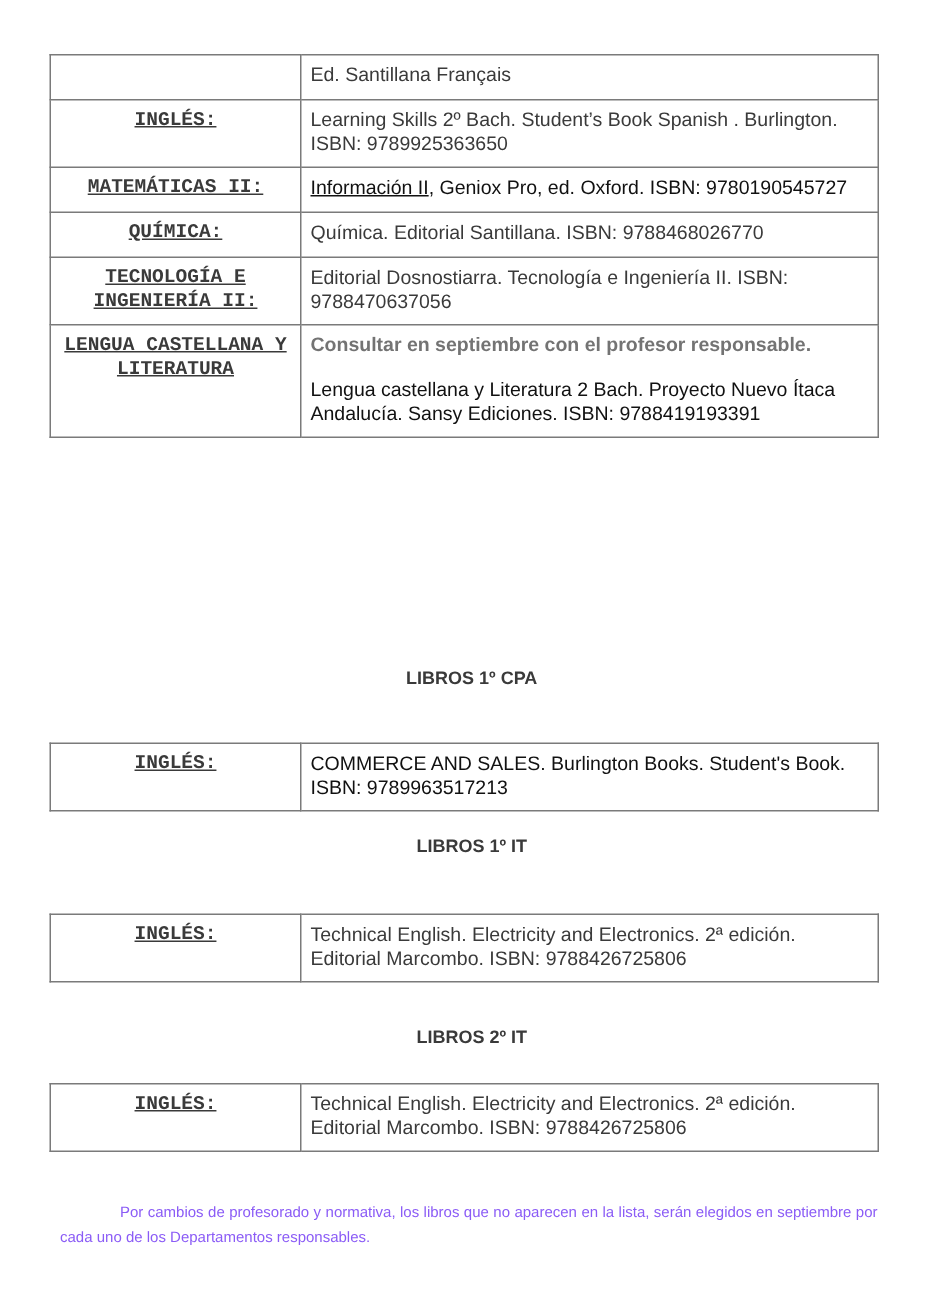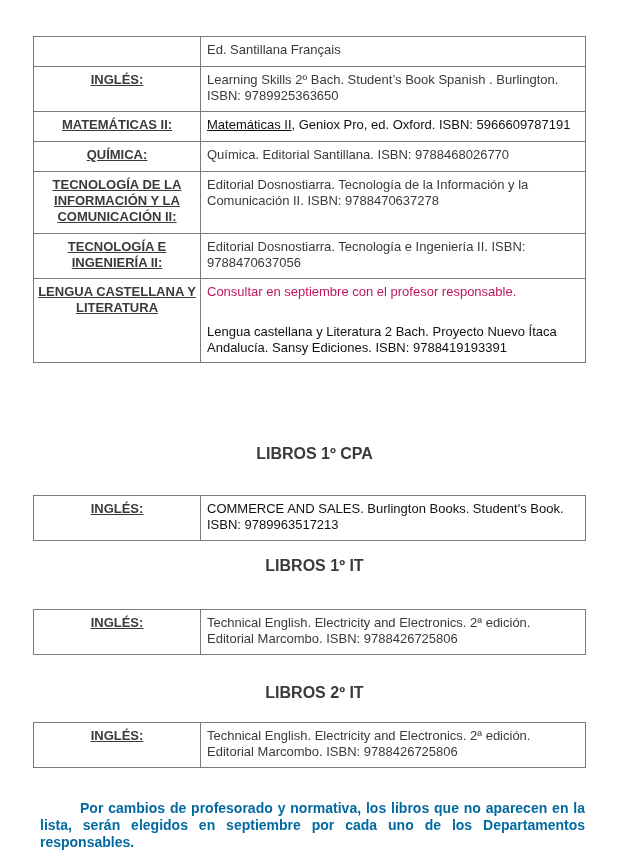--- a/index.html
+++ b/index.html
@@ -11,61 +11,57 @@
       position: absolute; left: 33px; width: 553px;
       border-collapse: collapse; table-layout: fixed;
       font-size: 13px; line-height: 16px;
     }
     table.books td {
       border: 1px solid #7a7a7a; vertical-align: top; padding: 0;
     }
     td.subject {
       width: 158px; text-align: center; font-weight: bold;
       padding: 5px 4px 6px 4px !important;
+      font-family: Liberation Mono, monospace;
     }
     td.subject span { text-decoration: underline; }
     td.book { padding: 5px 6px 6px 6px !important; }
     td.book.dark { color: #111; }
-    .bold-note { font-weight: normal; color: #be185d; margin-bottom: 24px; }
+    .bold-note { font-weight: bold; color: #737373; margin-bottom: 14px; }
     .u { text-decoration: underline; }
     h2.section {
       position: absolute; left: 0; width: 629px; margin: 0; text-align: center;
-      font-size: 16px; font-weight: bold; color: #3a3a3a;
+      font-size: 12px; font-weight: bold; color: #3a3a3a;
     }
     p.footer {
       position: absolute; left: 40px; width: 545px; margin: 0;
-      font-size: 14px; line-height: 17px; text-align: justify; text-indent: 40px;
-      color: #0369a1;
-      font-weight: bold;
+      font-size: 10px; line-height: 17px; text-align: justify; text-indent: 40px;
+      color: #8b5cf6;
     }
   </style>
 </head>
 <body>
 
 <table class="books" style="top:36px;">
   <tbody>
       <tr style="height:30px;">
     <td class="subject"><span></span></td>
     <td class="book">Ed. Santillana Français</td>
   </tr>
   <tr style="height:45px;">
     <td class="subject"><span>INGLÉS:</span></td>
     <td class="book">Learning Skills 2º Bach. Student’s Book Spanish . Burlington. ISBN: 9789925363650</td>
   </tr>
   <tr style="height:30px;">
     <td class="subject"><span>MATEMÁTICAS II:</span></td>
-    <td class="book dark"><span class="u">Matemáticas II</span><span>, Geniox Pro, ed. Oxford. ISBN: 5966609787191</span></td>
+    <td class="book dark"><span class="u">Información II</span><span>, Geniox Pro, ed. Oxford. ISBN: 9780190545727</span></td>
   </tr>
   <tr style="height:30px;">
     <td class="subject"><span>QUÍMICA:</span></td>
     <td class="book">Química. Editorial Santillana. ISBN: 9788468026770</td>
-  </tr>
-  <tr style="height:62px;">
-    <td class="subject"><span>TECNOLOGÍA DE LA INFORMACIÓN Y LA COMUNICACIÓN II:</span></td>
-    <td class="book">Editorial Dosnostiarra. Tecnología de la Información y la Comunicación II. ISBN: 9788470637278</td>
   </tr>
   <tr style="height:45px;">
     <td class="subject"><span>TECNOLOGÍA E INGENIERÍA II:</span></td>
     <td class="book">Editorial Dosnostiarra. Tecnología e Ingeniería II. ISBN: 9788470637056</td>
   </tr>
   <tr style="height:75px;">
     <td class="subject"><span>LENGUA CASTELLANA Y LITERATURA</span></td>
     <td class="book dark">
       <div class="bold-note">Consultar en septiembre con el profesor responsable.</div>
       <div>Lengua castellana y Literatura 2 Bach. Proyecto Nuevo Ítaca Andalucía. Sansy Ediciones. ISBN: 9788419193391</div>

